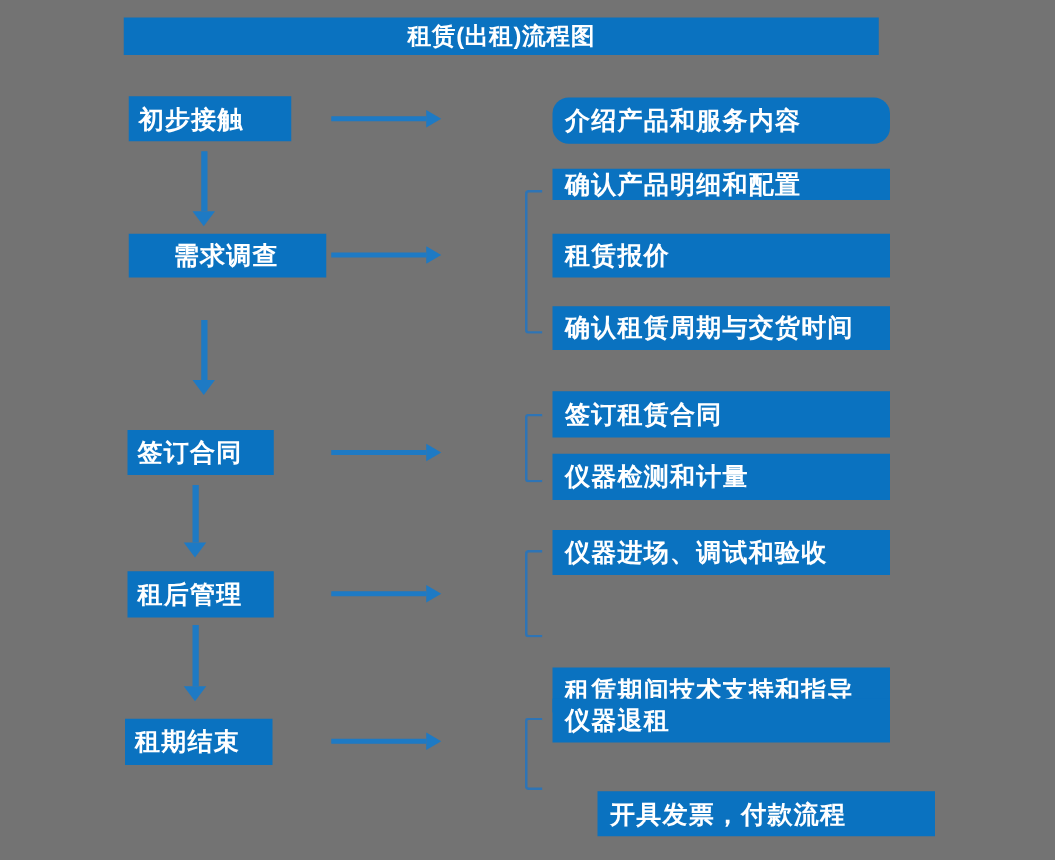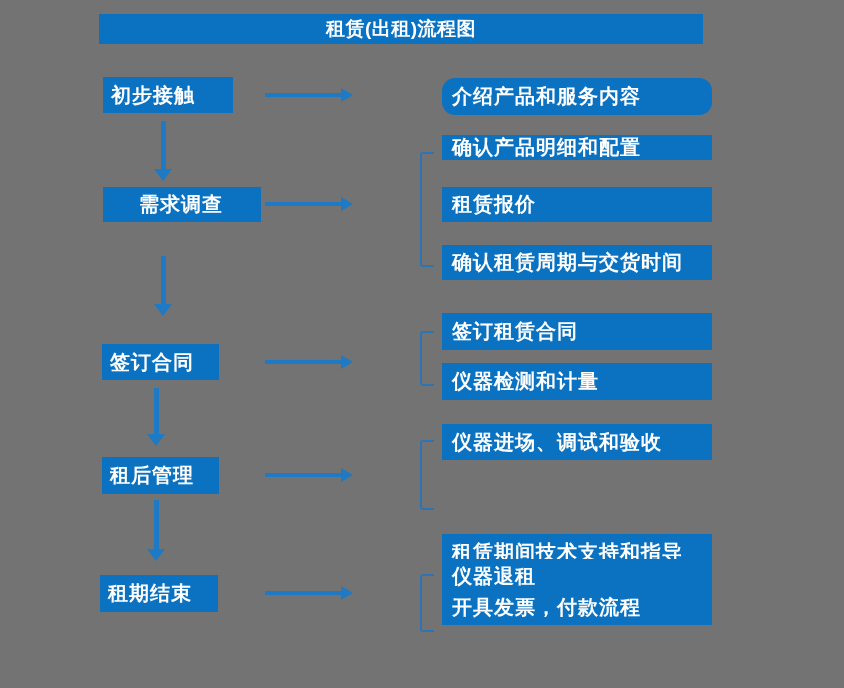--- a/index.html
+++ b/index.html
@@ -106,15 +106,15 @@
 
   <div class="bluebox detailbox" style="top:78px;  height:37px;border-radius:13px;">介绍产品和服务内容</div>
   <div class="bluebox detailbox" style="top:135px; height:25px;">确认产品明细和配置</div>
   <div class="bluebox detailbox" style="top:187px; height:35px;">租赁报价</div>
   <div class="bluebox detailbox" style="top:245px; height:35px;">确认租赁周期与交货时间</div>
   <div class="bluebox detailbox" style="top:313px; height:37px;">签订租赁合同</div>
   <div class="bluebox detailbox" style="top:424px; height:36px;">仪器进场、调试和验收</div>
   <div class="bluebox detailbox" style="top:363px; height:37px;">仪器检测和计量</div>
   <div class="bluebox detailbox" style="top:491px; height:36px;margin-top:43px;">租赁期间技术支持和指导</div>
   <div class="bluebox detailbox" style="top:559px; height:35px;">仪器退租</div>
-  <div class="bluebox detailbox" style="top:589px; height:36px;">开具发票，付款流程</div>
+  <div class="bluebox detailbox" style="top:633px; height:36px;margin-left:36px;">开具发票，付款流程</div>
 
 </div>
 
 </body></html>

